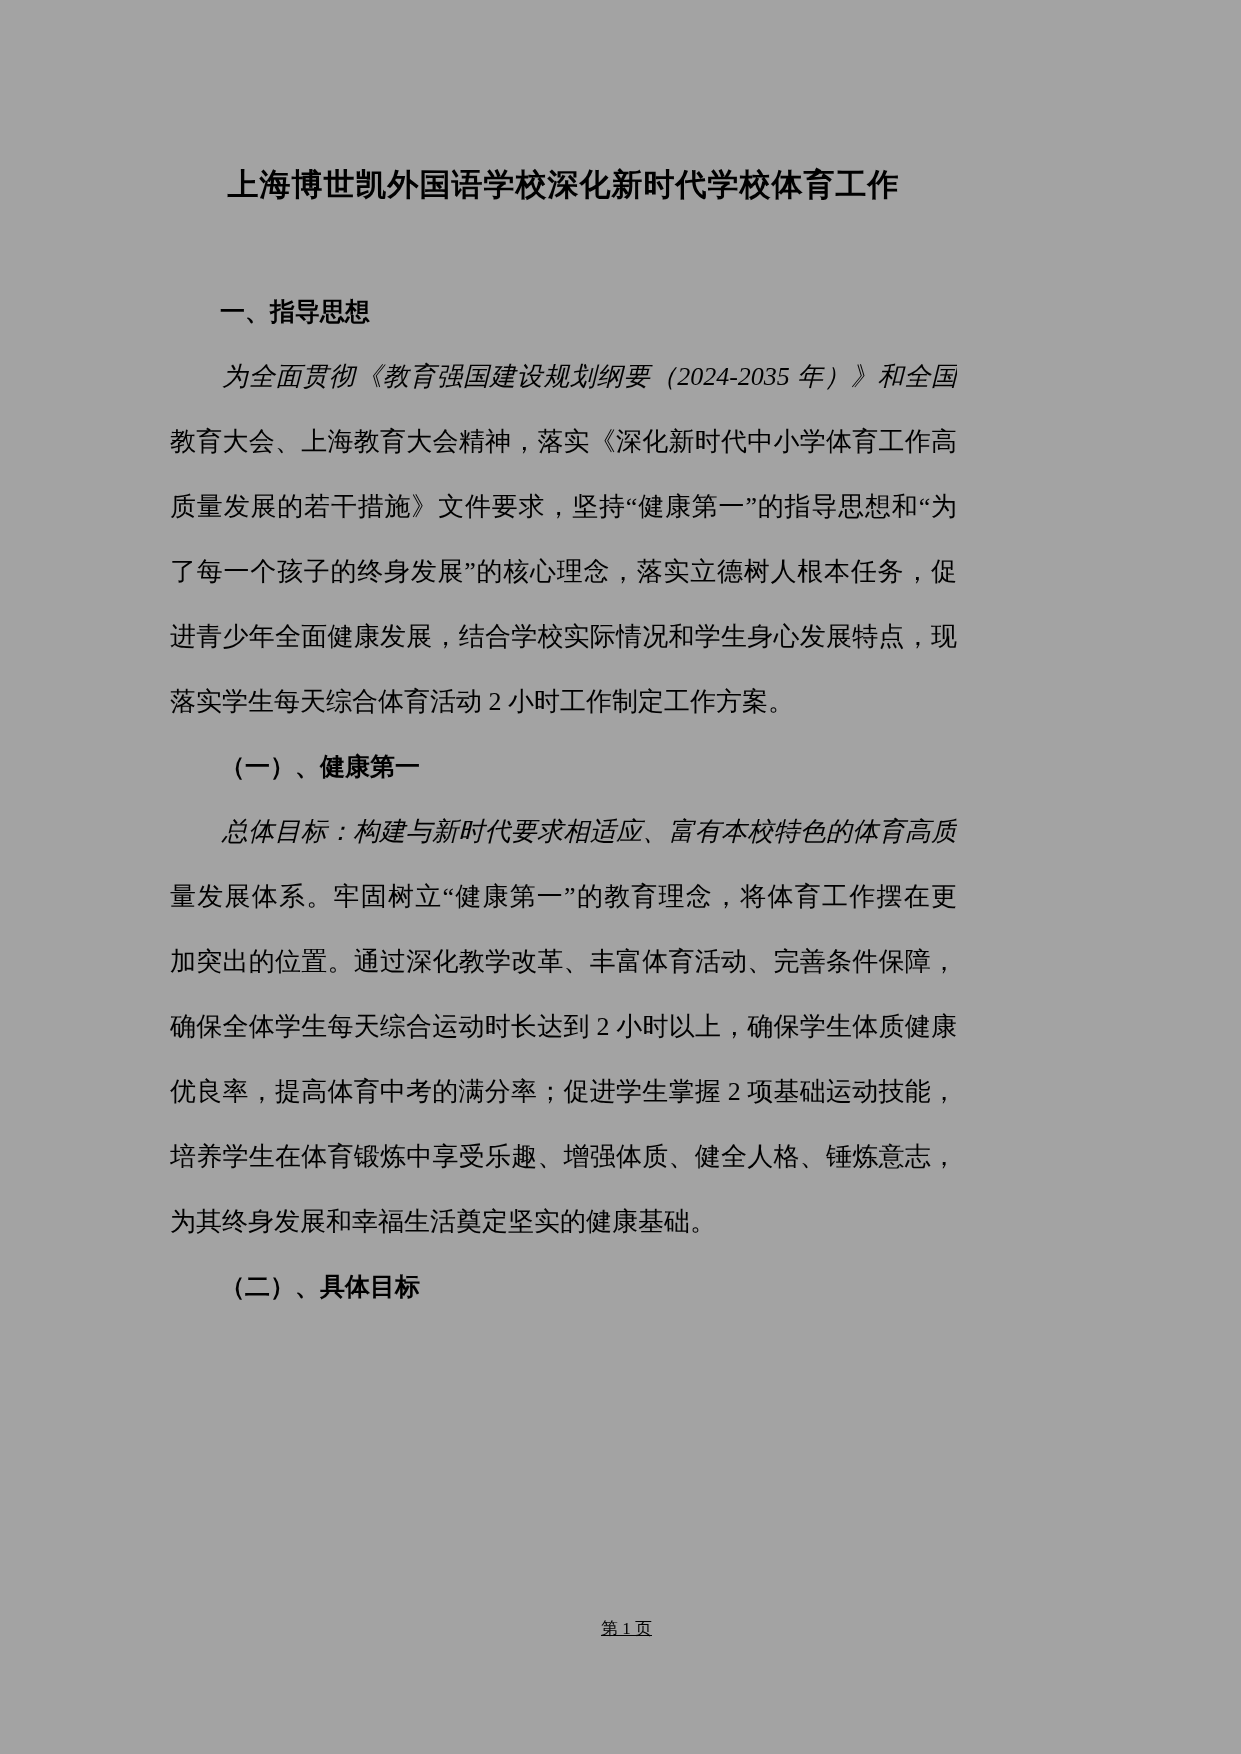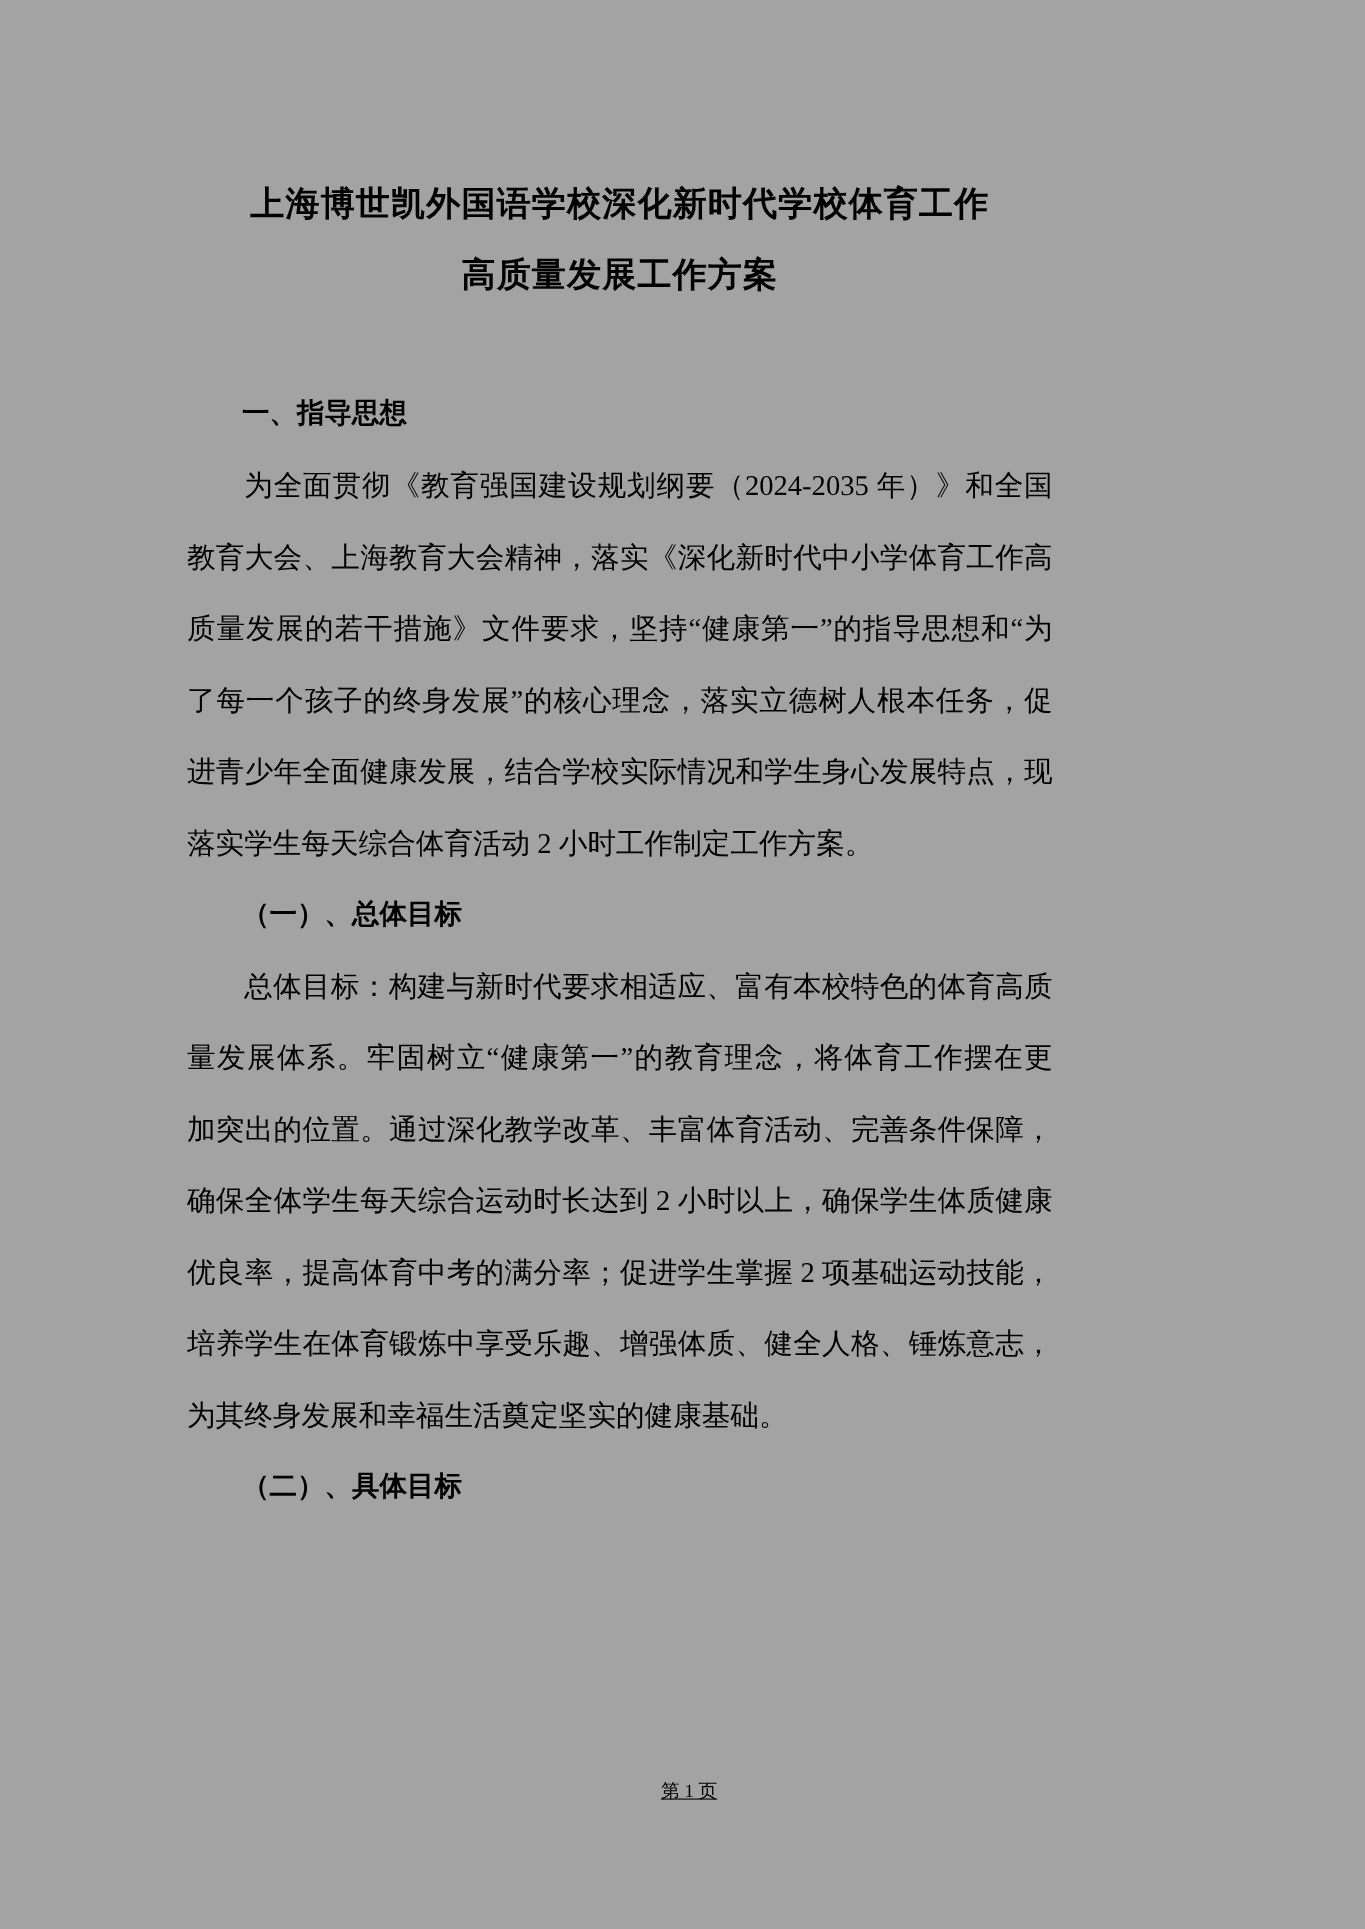--- a/index.html
+++ b/index.html
@@ -57,20 +57,21 @@
     line-height: 65px;
     overflow: hidden;
     text-align: justify;
   }
   .just {
     text-align-last: justify;
     -moz-text-align-last: justify;
   }
   .indent {
     text-indent: 2em;
+    font-style: italic;
   }
   .page-footer {
     position: absolute;
     left: 0;
     top: 1608px;
     width: 100%;
     height: 42px;
     line-height: 42px;
     text-align: center;
     font-size: 17px;
@@ -79,36 +80,35 @@
   }
 </style>
 </head>
 <body>
 
 <div class="page">
   <div class="content">
 
     <div class="doc-title">
       <div class="title-line">上海博世凯外国语学校深化新时代学校体育工作</div>
-      <div class="title-line">高质量发展工作方案</div>
     </div>
 
     <div class="heading h-first">一、指导思想</div>
 
     <div class="para">
       <div class="line just indent">为全面贯彻《教育强国建设规划纲要（2024-2035 年）》和全国</div>
       <div class="line just">教育大会、上海教育大会精神，落实《深化新时代中小学体育工作高</div>
       <div class="line just">质量发展的若干措施》文件要求，坚持“健康第一”的指导思想和“为</div>
       <div class="line just">了每一个孩子的终身发展”的核心理念，落实立德树人根本任务，促</div>
       <div class="line just">进青少年全面健康发展，结合学校实际情况和学生身心发展特点，现</div>
       <div class="line">落实学生每天综合体育活动 2 小时工作制定工作方案。</div>
     </div>
 
 
-    <div class="heading">（一）、总体目标</div>
+    <div class="heading">（一）、健康第一</div>
 
     <div class="para">
       <div class="line just indent">总体目标：构建与新时代要求相适应、富有本校特色的体育高质</div>
       <div class="line just">量发展体系。牢固树立“健康第一”的教育理念，将体育工作摆在更</div>
       <div class="line just">加突出的位置。通过深化教学改革、丰富体育活动、完善条件保障，</div>
       <div class="line just">确保全体学生每天综合运动时长达到 2 小时以上，确保学生体质健康</div>
       <div class="line just">优良率，提高体育中考的满分率；促进学生掌握 2 项基础运动技能，</div>
       <div class="line just">培养学生在体育锻炼中享受乐趣、增强体质、健全人格、锤炼意志，</div>
       <div class="line">为其终身发展和幸福生活奠定坚实的健康基础。</div>
     </div>

